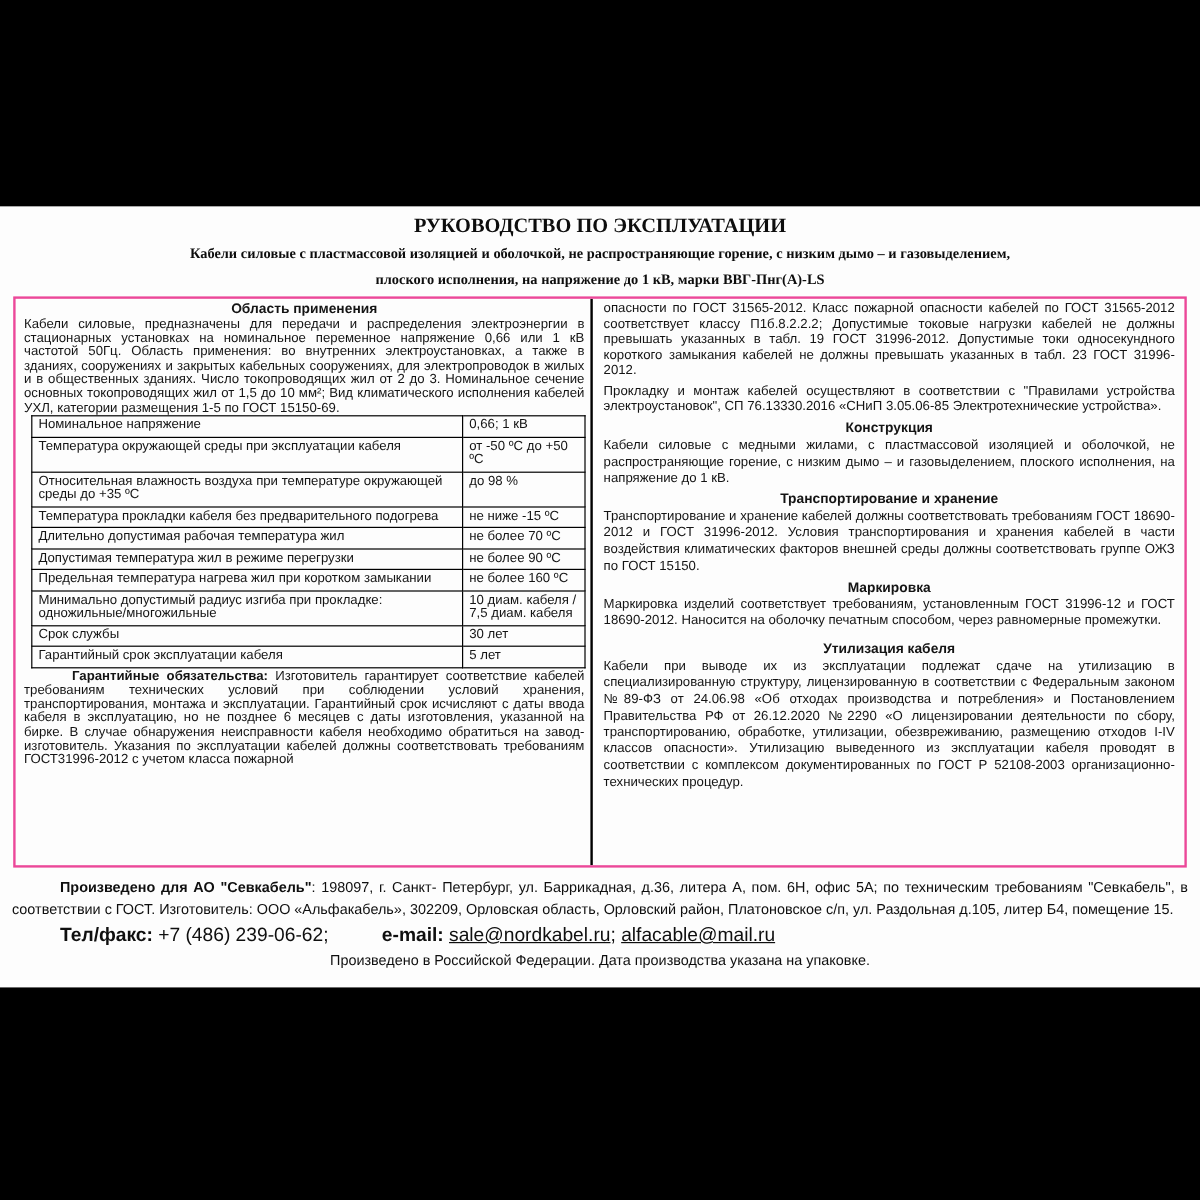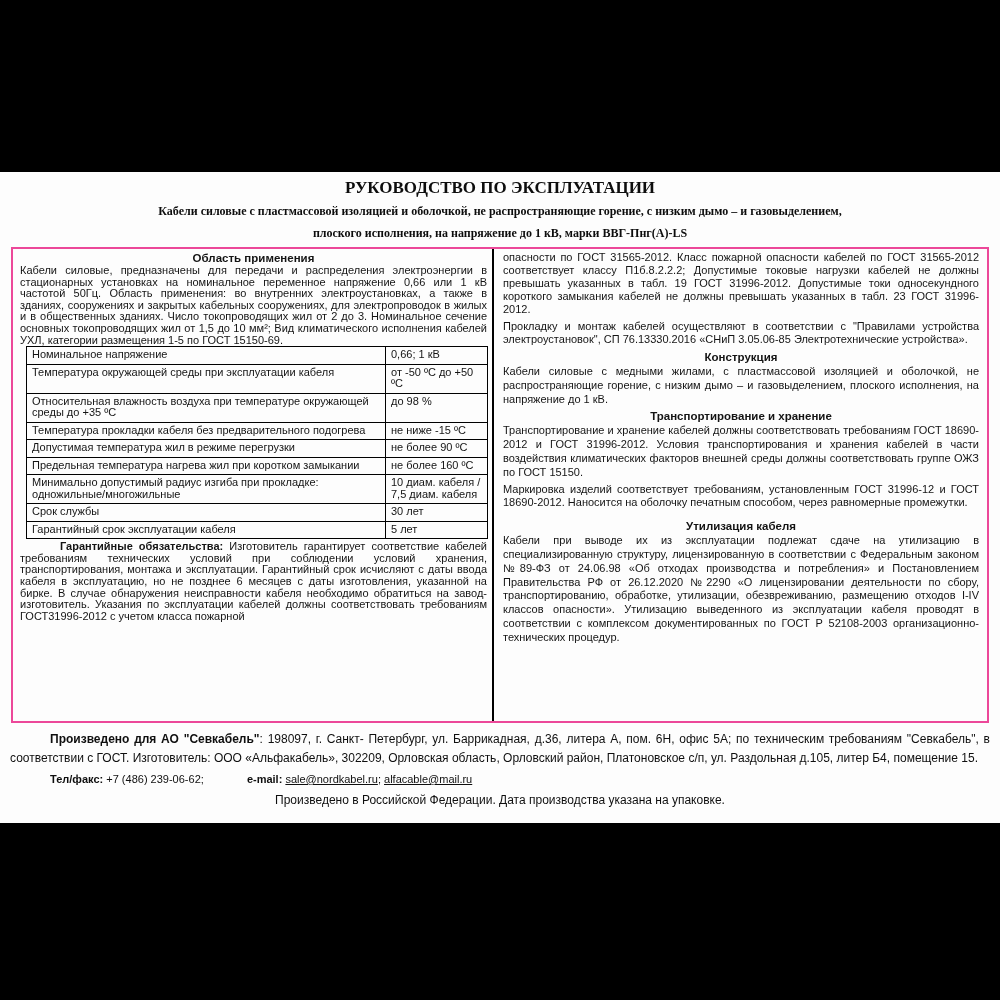--- a/index.html
+++ b/index.html
@@ -31,21 +31,21 @@
   .params-table td.p { width:350px; }
   .warranty { margin-top:2px; }
 
   .rc { line-height:13px; margin-bottom:4px; }
   .rc-h { margin-top:3px; margin-bottom:1px; }
   .sec-p { line-height:13.8px; margin-bottom:3px; }
   .big-gap { margin-top:9px; }
 
   .footer { margin:7px 10px 0; color:#0f0f0f; }
   .foot-main { margin:0; font-size:12px; line-height:19px; text-align:justify; }
-  .foot-contacts { margin:2px 0 0; font-size:11px; line-height:19px; }
+  .foot-contacts { margin:2px 0 0; font-size:16px; line-height:19px; }
   .foot-madein { margin:2px 0 0; font-size:12px; line-height:18px;text-align:center; }
   a.email { color:#0f0f0f; text-decoration:underline; }
   b { font-weight:bold;padding-left:40px; }
 </style>
 </head>
 <body>
 
 <div class="page">
   <div class="letterbox top"></div>
 
@@ -75,20 +75,24 @@
             </tr>
             <tr>
               <td class="p">Относительная влажность воздуха при температуре окружающей среды до +35 ºС</td>
               <td class="v">до 98 %</td>
             </tr>
             <tr>
               <td class="p">Температура прокладки кабеля без предварительного подогрева</td>
               <td class="v">не ниже -15 ºС</td>
             </tr>
             <tr>
+              <td class="p">Длительно допустимая рабочая температура жил</td>
+              <td class="v">не более 70 ºС</td>
+            </tr>
+            <tr>
               <td class="p">Допустимая температура жил в режиме перегрузки</td>
               <td class="v">не более 90 ºС</td>
             </tr>
             <tr>
               <td class="p">Предельная температура нагрева жил при коротком замыкании</td>
               <td class="v">не более 160 ºС</td>
             </tr>
             <tr>
               <td class="p">Минимально допустимый радиус изгиба при прокладке: одножильные/многожильные</td>
               <td class="v">10 диам. кабеля / 7,5 диам. кабеля</td>
@@ -110,20 +114,21 @@
       <div class="col col-right">
         <p class="body-text rc">опасности по ГОСТ 31565-2012. Класс пожарной опасности кабелей по ГОСТ 31565-2012 соответствует классу П1б.8.2.2.2; Допустимые токовые нагрузки кабелей не должны превышать указанных в табл. 19 ГОСТ 31996-2012. Допустимые токи односекундного короткого замыкания кабелей не должны превышать указанных в табл. 23 ГОСТ 31996-2012.</p>
         <p class="body-text rc">Прокладку и монтаж кабелей осуществляют в соответствии с "Правилами устройства электроустановок", СП 76.13330.2016 «СНиП 3.05.06-85 Электротехнические устройства».</p>
 
         <div class="sec-heading rc-h">Конструкция</div>
         <p class="body-text sec-p">Кабели силовые с медными жилами, с пластмассовой изоляцией и оболочкой, не распространяющие горение, с низким дымо – и газовыделением, плоского исполнения, на напряжение до 1 кВ.</p>
 
         <div class="sec-heading rc-h">Транспортирование и хранение</div>
         <p class="body-text sec-p">Транспортирование и хранение кабелей должны соответствовать требованиям ГОСТ 18690-2012 и ГОСТ 31996-2012. Условия транспортирования и хранения кабелей в части воздействия климатических факторов внешней среды должны соответствовать группе ОЖЗ по ГОСТ 15150.</p>
 
+        <div class="sec-heading rc-h">Маркировка</div>
         <p class="body-text sec-p">Маркировка изделий соответствует требованиям, установленным ГОСТ 31996-12 и ГОСТ 18690-2012. Наносится на оболочку печатным способом, через равномерные промежутки.</p>
 
         <div class="sec-heading rc-h big-gap">Утилизация кабеля</div>
         <p class="body-text sec-p">Кабели при выводе их из эксплуатации подлежат сдаче на утилизацию в специализированную структуру, лицензированную в соответствии с Федеральным законом №89-ФЗ от 24.06.98 «Об отходах производства и потребления» и Постановлением Правительства РФ от 26.12.2020 №2290 «О лицензировании деятельности по сбору, транспортированию, обработке, утилизации, обезвреживанию, размещению отходов I-IV классов опасности». Утилизацию выведенного из эксплуатации кабеля проводят в соответствии с комплексом документированных по ГОСТ Р 52108-2003 организационно-технических процедур.</p>
       </div>
 
     </div>
 
     <div class="footer">
       <p class="foot-main"><b>Произведено для АО "Севкабель"</b><span>: 198097, г. Санкт- Петербург, ул. Баррикадная, д.36, литера А, пом. 6Н, офис 5А; по техническим требованиям "Севкабель", в соответствии с ГОСТ. Изготовитель: ООО «Альфакабель», 302209, Орловская область, Орловский район, Платоновское с/п, ул. Раздольная д.105, литер Б4, помещение 15.</span></p>

